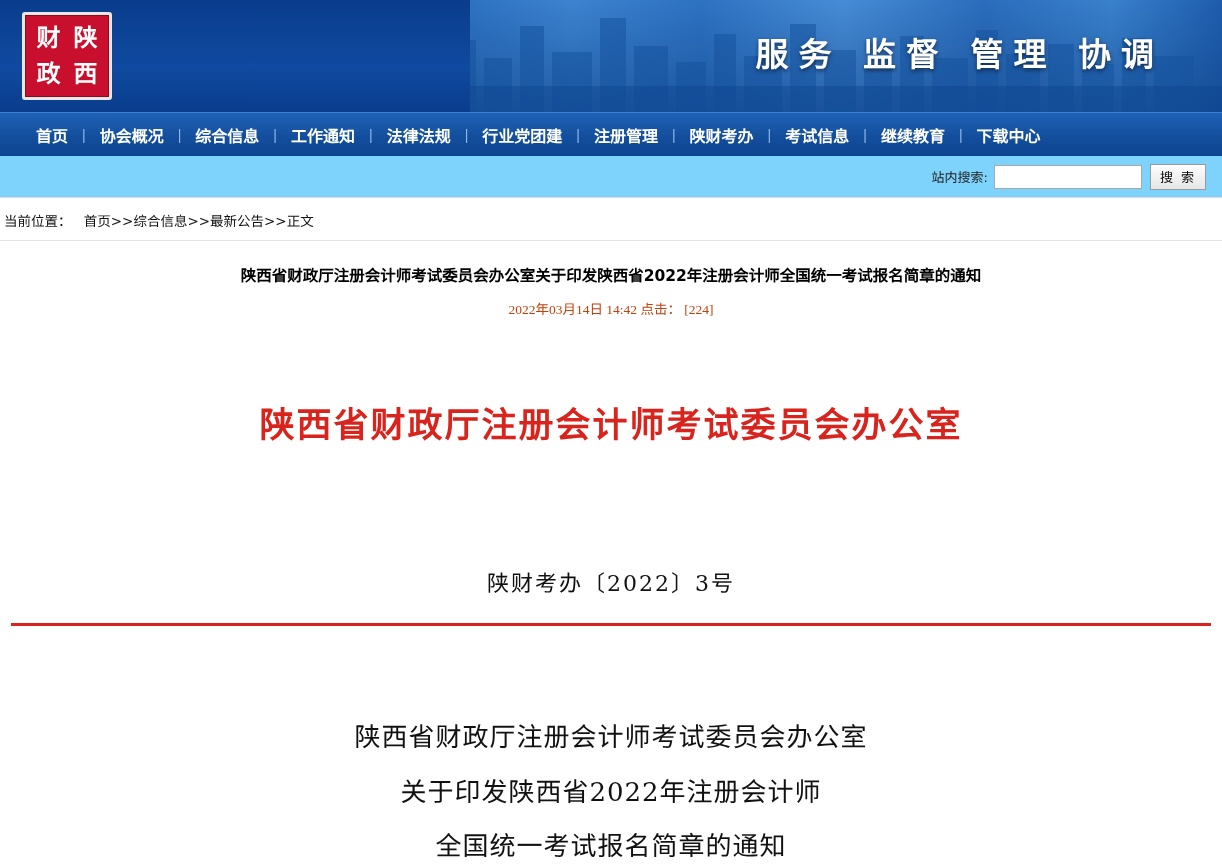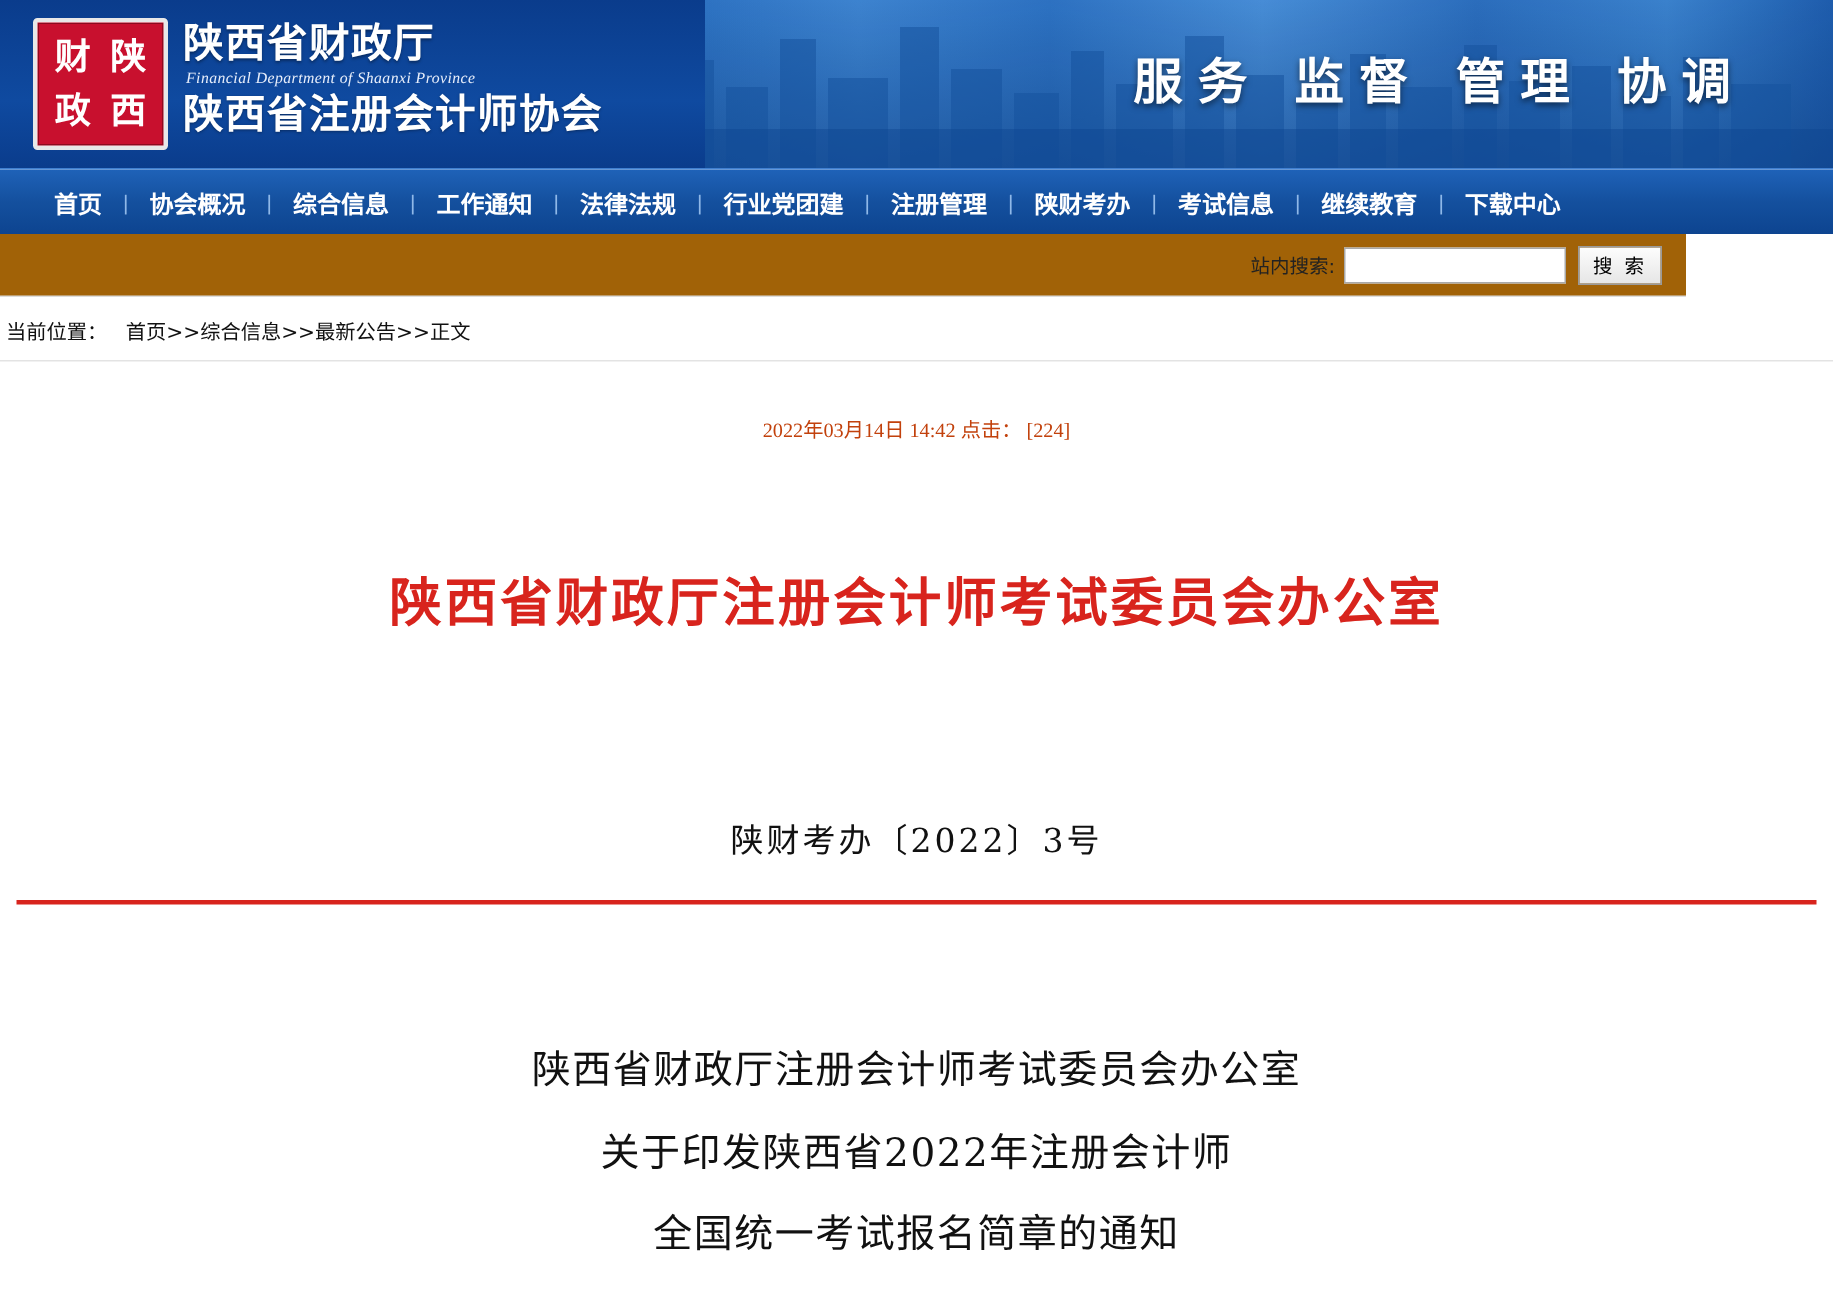--- a/index.html
+++ b/index.html
@@ -130,23 +130,23 @@
     font-family: "DejaVu Sans", "Liberation Sans", sans-serif;
   }
   .nav .sep {
     color: #8fb8e8;
     font-size: 14px;
     user-select: none;
   }
 
   
   .searchbar {
-    width: 1124px;
+    width: 1222px;
     height: 42px;
-    background: #a16207;
+    background: #7dd3fc;
     border-bottom: 1px solid #dcdcdc;
     display: flex;
     align-items: center;
     justify-content: flex-end;
     padding-right: 16px;
   }
   .search-label {
     font-size: 13px;
     color: #222;
     margin-right: 6px;
@@ -269,25 +269,20 @@
 
   <div class="banner-left">
     <div class="seal">
       <div class="seal-grid">
         <span>财</span>
         <span>陕</span>
         <span>政</span>
         <span>西</span>
       </div>
     </div>
-    <div class="org-block">
-      <div class="org-line1">陕西省财政厅</div>
-      <div class="org-line-en">Financial Department of Shaanxi Province</div>
-      <div class="org-line2">陕西省注册会计师协会</div>
-    </div>
   </div>
 
   <div class="slogan">服务 监督 管理 协调</div>
 </div>
 
 <nav class="nav">
   <a href="#">首页</a>
   <span class="sep">|</span>
   <a href="#">协会概况</a>
   <span class="sep">|</span>
@@ -315,20 +310,21 @@
   <input class="search-input" type="text" placeholder="" style="">
   <button class="search-btn">搜 索</button>
 </div>
 
 <div class="breadcrumb">
   <span class="bc-label">当前位置：</span>
   <a href="#">首页&gt;&gt;综合信息&gt;&gt;最新公告&gt;&gt;正文</a>
 </div>
 
 <div class="article">
+  <div class="article-title">陕西省财政厅注册会计师考试委员会办公室关于印发陕西省2022年注册会计师全国统一考试报名简章的通知</div>
   <div class="article-meta">
     <span>2022年03月14日 14:42</span>
     <span>点击：</span>
     <span>[224]</span>
   </div>
 
   <div class="doc-org">陕西省财政厅注册会计师考试委员会办公室</div>
 
   <div class="doc-number">陕财考办〔2022〕3号</div>
 

